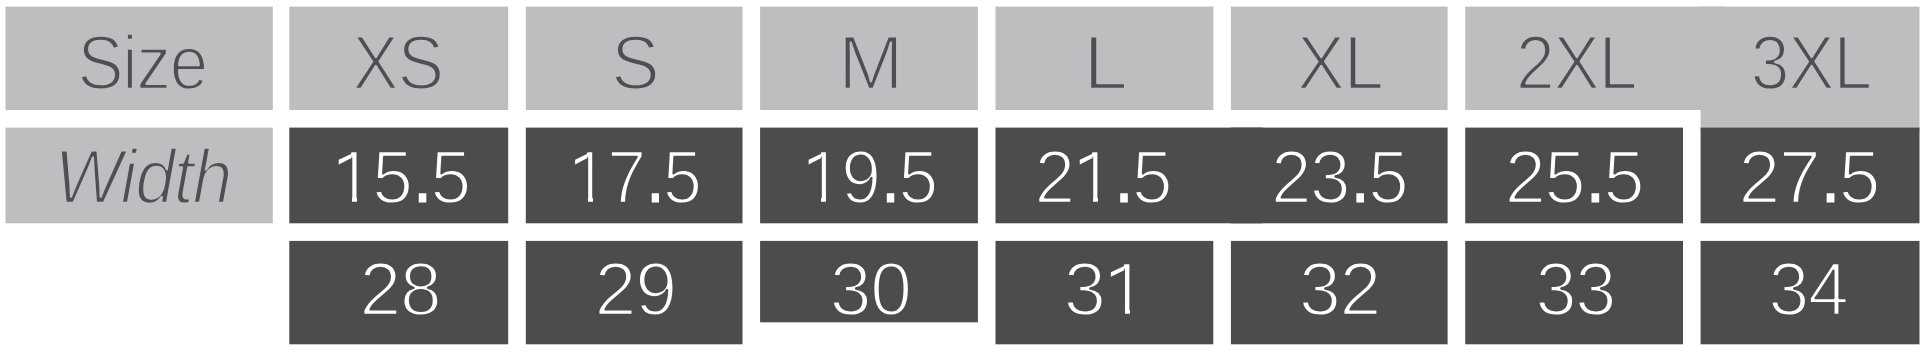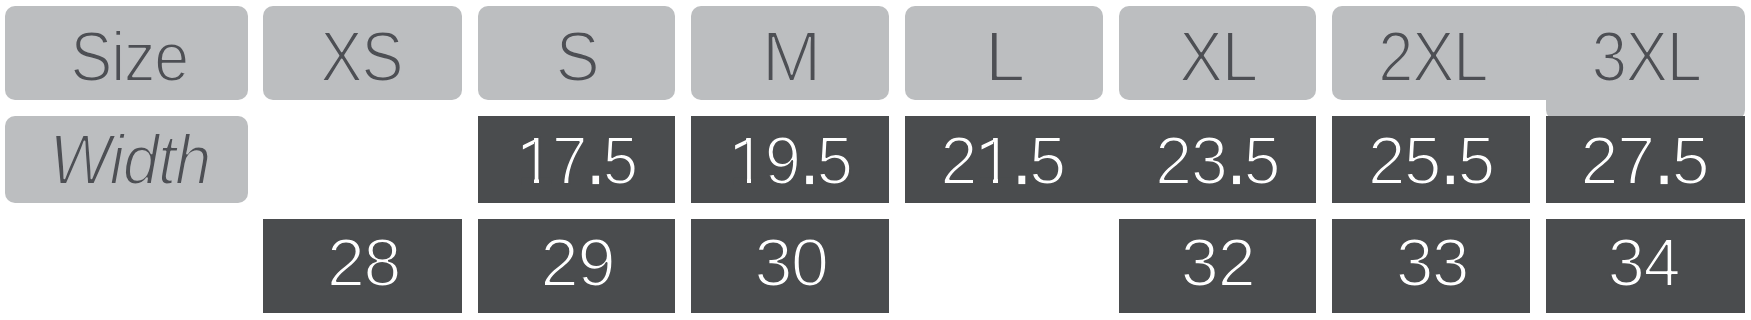--- a/index.html
+++ b/index.html
@@ -1,20 +1,20 @@
 <!DOCTYPE html>
 <html><head>
 <meta charset="utf-8">
 <style>
   html, body { margin:0; padding:0; }
   body { width:1751px; height:320px; background:#ffffff; overflow:hidden;
          font-family:"Liberation Sans", sans-serif; }
   .size-chart { position:relative; width:1751px; height:320px; background:#ffffff; }
   .cell { position:absolute; }
-  .cell-light { background:#bcbec0;border-radius:10px; }
+  .cell-light { background:#bcbec0; }
   .cell-dark  { background:#4a4c4e; }
   .cell svg { position:absolute; left:0; top:0; display:block; }
   .cell svg text { font-family:"Liberation Sans", sans-serif; font-size:69.6px;
                    font-weight:400; text-anchor:middle; stroke-linejoin:round;
                    letter-spacing:-1.2px; paint-order:fill; }
   .cell svg text.num { font-size:68.5px; }
   .txt-light { fill:#4d4f54; stroke:#bcbec0; stroke-width:2.1px; }
   .txt-dark  { fill:#ffffff; stroke:#4a4c4e; stroke-width:2.1px; }
 </style>
 </head>
@@ -77,20 +77,32 @@
         </g>
       </svg>
   </div>
   <div class="cell cell-light row-header" style="left:5px; top:115.6px; width:243px; height:87.2px;font-style:italic;">
     <svg width="243" height="87.2" aria-hidden="true">
         <g transform="translate(124.90,68.10) scale(0.93768,1)">
           <text class="txt-light" x="0" y="0">Width</text>
         </g>
       </svg>
   </div>
+  <div class="cell cell-dark" style="left:263px; top:115.6px; width:199px; height:87.2px;">
+    <svg width="199" height="87.2" aria-hidden="true">
+        <g transform="translate(101.90,68.10) scale(0.97069,1)">
+          <text class="txt-dark num" x="0" y="0">15.5</text>
+          <rect class="flag-wipe" x="-62.21" y="-49.66" width="15.14" height="18.84" fill="#4a4c4e" shape-rendering="crispEdges"></rect>
+          <polygon class="flag-shape" points="-58.71,-34.66 -58.71,-38.77 -46.66,-44.39 -46.66,-40.41" fill="#ffffff"></polygon>
+          <rect class="serif-patch" x="-59.88" y="-6.03" width="13.46" height="7.26" fill="#4a4c4e" shape-rendering="crispEdges"></rect>
+          <rect class="serif-patch" x="-41.59" y="-6.03" width="12.95" height="7.26" fill="#4a4c4e" shape-rendering="crispEdges"></rect>
+          <rect class="dot-patch" x="16.23" y="-8.43" width="7.12" height="8.43" fill="#ffffff"></rect>
+        </g>
+      </svg>
+  </div>
   <div class="cell cell-dark" style="left:478px; top:115.6px; width:197px; height:87.2px;">
     <svg width="197" height="87.2" aria-hidden="true">
         <g transform="translate(99.40,68.10) scale(0.92938,1)">
           <text class="txt-dark num" x="0" y="0">17.5</text>
           <rect class="flag-wipe" x="-62.20" y="-49.66" width="15.14" height="18.84" fill="#4a4c4e" shape-rendering="crispEdges"></rect>
           <polygon class="flag-shape" points="-58.70,-34.66 -58.70,-38.77 -46.65,-44.39 -46.65,-40.41" fill="#ffffff"></polygon>
           <rect class="serif-patch" x="-59.87" y="-6.03" width="13.46" height="7.26" fill="#4a4c4e" shape-rendering="crispEdges"></rect>
           <rect class="serif-patch" x="-41.58" y="-6.03" width="12.95" height="7.26" fill="#4a4c4e" shape-rendering="crispEdges"></rect>
           <rect class="dot-patch" x="16.22" y="-8.43" width="7.12" height="8.43" fill="#ffffff"></rect>
         </g>
@@ -151,24 +163,35 @@
         </g>
       </svg>
   </div>
   <div class="cell cell-dark" style="left:478px; top:218.8px; width:197px; height:94.0px;">
     <svg width="197" height="94.0" aria-hidden="true">
         <g transform="translate(99.40,67.20) scale(1.00119,1)">
           <text class="txt-dark num" x="0" y="0">29</text>
         </g>
       </svg>
   </div>
-  <div class="cell cell-dark" style="left:691px; top:218.8px; width:198px; height:94.0px;">
+  <div class="cell cell-dark" style="left:691px; top:218.8px; width:198px; height:74px;">
     <svg width="198" height="94.0" aria-hidden="true">
         <g transform="translate(100.10,67.20) scale(0.99549,1)">
           <text class="txt-dark num" x="0" y="0">30</text>
+        </g>
+      </svg>
+  </div>
+  <div class="cell cell-dark" style="left:905px; top:218.8px; width:198px; height:94.0px;">
+    <svg width="198" height="94.0" aria-hidden="true">
+        <g transform="translate(99.30,67.20) scale(1.00849,1)">
+          <text class="txt-dark num" x="0" y="0">31</text>
+          <rect class="flag-wipe" x="2.05" y="-49.66" width="15.14" height="18.84" fill="#4a4c4e" shape-rendering="crispEdges"></rect>
+          <polygon class="flag-shape" points="5.54,-34.66 5.54,-38.77 17.60,-44.39 17.60,-40.41" fill="#ffffff"></polygon>
+          <rect class="serif-patch" x="4.38" y="-6.03" width="13.46" height="7.26" fill="#4a4c4e" shape-rendering="crispEdges"></rect>
+          <rect class="serif-patch" x="22.67" y="-6.03" width="12.95" height="7.26" fill="#4a4c4e" shape-rendering="crispEdges"></rect>
         </g>
       </svg>
   </div>
   <div class="cell cell-dark" style="left:1119px; top:218.8px; width:197px; height:94.0px;">
     <svg width="197" height="94.0" aria-hidden="true">
         <g transform="translate(98.70,67.20) scale(0.99814,1)">
           <text class="txt-dark num" x="0" y="0">32</text>
         </g>
       </svg>
   </div>

